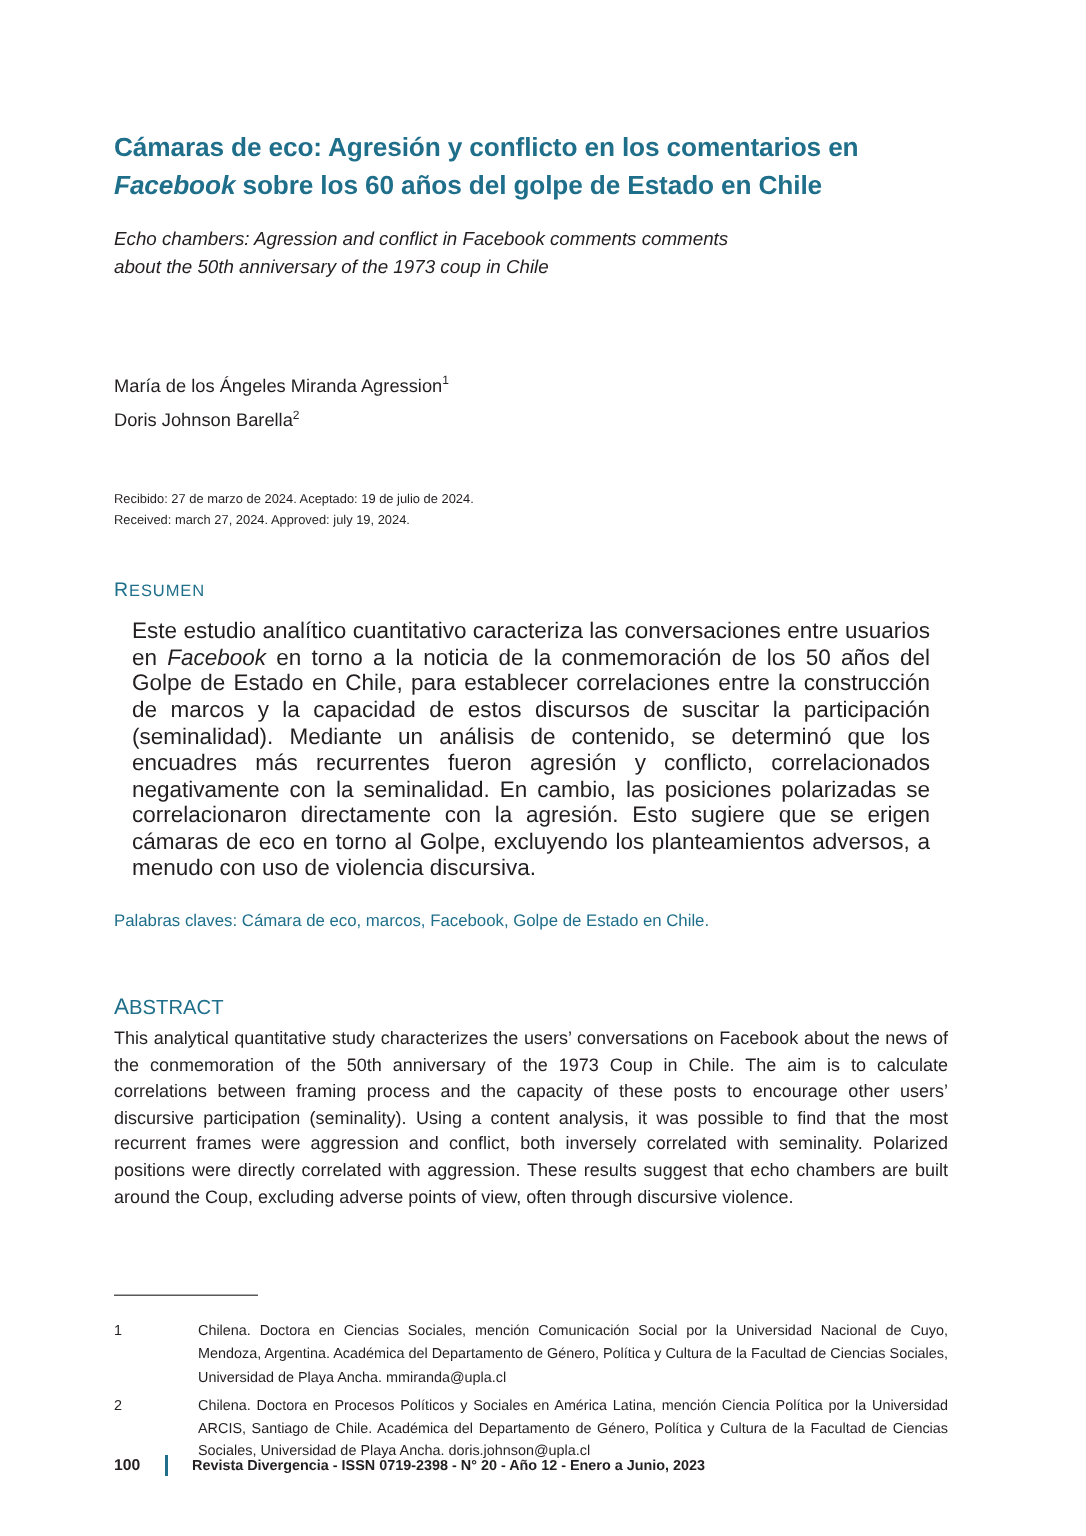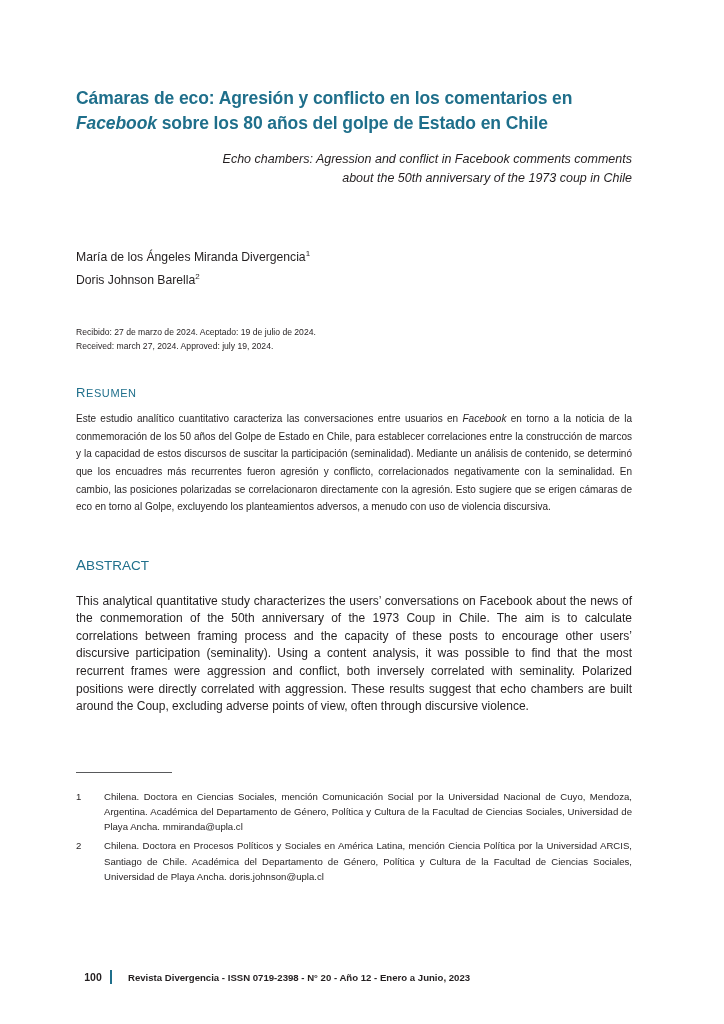--- a/index.html
+++ b/index.html
@@ -38,21 +38,20 @@
   .title-es .ital {
     font-style: italic;
   }
   .title-en {
     color: #231f20;
     font-size: 12.5px;
     line-height: 19px;
     font-style: italic;
     margin: 14px 0 0 0;
     font-weight: normal;
-    text-align: right;
   }
 
   
   .authors {
     margin-top: 56px;
   }
   .author {
     font-size: 12.2px;
     line-height: 19px;
     color: #231f20;
@@ -80,31 +79,31 @@
     letter-spacing: 0.6px;
     margin: 0 0 10px 0;
     font-weight: normal;
   }
   .sec-head .cap1 {
     font-size: 13px;
   }
   .abstract-head {
     color: #1f6f8b;
     font-size: 13.5px;
-    margin: 0 0 20px 0;
+    margin: 0 0 4px 0;
     font-weight: normal;
   }
   .abstract-head .cap1 {
     font-size: 15px;
   }
   .body-text {
-    font-size: 10px;
+    font-size: 15px;
     line-height: 17.6px;
     text-align: justify;
-    margin: 0;
+    margin: 12px;
     color: #231f20;
   }
   .body-text .ital {
     font-style: italic;
   }
   .keywords {
     color: #1f6f8b;
     font-size: 11.2px;
     line-height: 17px;
     margin-top: 18px;
@@ -133,33 +132,33 @@
     line-height: 15.2px;
     margin-bottom: 4px;
     text-align: justify;
   }
   .fn-num {
     width: 28px;
     flex: 0 0 28px;
   }
   .fn-text {
     flex: 1 1 auto;
+    margin-left: 28px;
   }
 
   
   .footer {
     position: absolute;
     left: 76px;
     right: 76px;
     bottom: 40px;
     display: flex;
     align-items: center;
     font-size: 9.6px;
     color: #231f20;
-    text-align: center;
   }
   .footer .pagenum {
     font-weight: bold;
     font-size: 10.5px;
     width: 34px;
   }
   .footer .divider {
     width: 2px;
     height: 14px;
     background: #1f6f8b;
@@ -169,37 +168,38 @@
     font-size: 9.6px;
     font-weight: bold;
   }
 </style>
 </head>
 <body>
 
 <div class="page">
 
   <div class="title-block">
-    <h1 class="title-es"><span>Cámaras de eco: Agresión y conflicto en los comentarios en</span><br><span class="ital">Facebook</span><span> sobre los 80 años del golpe de Estado en Chile</span></h1>
+    <h1 class="title-es"><span>Cámaras de eco: Agresión y conflicto en los comentarios en</span><br><span class="ital">Facebook</span><span> sobre los 60 años del golpe de Estado en Chile</span></h1>
     <p class="title-en"><span>Echo chambers: Agression and conflict in Facebook comments comments</span><br><span>about the 50th anniversary of the 1973 coup in Chile</span></p>
   </div>
 
   <div class="authors">
-    <div class="author"><span>María de los Ángeles Miranda Divergencia</span><sup>1</sup></div>
+    <div class="author"><span>María de los Ángeles Miranda Agression</span><sup>1</sup></div>
     <div class="author"><span>Doris Johnson Barella</span><sup>2</sup></div>
   </div>
 
   <div class="dates">
     <div>Recibido: 27 de marzo de 2024. Aceptado: 19 de julio de 2024.</div>
     <div>Received: march 27, 2024. Approved: july 19, 2024.</div>
   </div>
 
   <div class="section">
     <h2 class="sec-head"><span class="cap1">R</span><span>ESUMEN</span></h2>
     <p class="body-text"><span>Este estudio analítico cuantitativo caracteriza las conversaciones entre usuarios en </span><span class="ital">Facebook</span><span> en torno a la noticia de la conmemoración de los 50 años del Golpe de Estado en Chile, para establecer correlaciones entre la construcción de marcos y la capacidad de estos discursos de suscitar la participación (seminalidad). Mediante un análisis de contenido, se determinó que los encuadres más recurrentes fueron agresión y conflicto, correlacionados negativamente con la seminalidad. En cambio, las posiciones polarizadas se correlacionaron directamente con la agresión. Esto sugiere que se erigen cámaras de eco en torno al Golpe, excluyendo los planteamientos adversos, a menudo con uso de violencia discursiva.</span></p>
+    <p class="keywords">Palabras claves: Cámara de eco, marcos, Facebook, Golpe de Estado en Chile.</p>
   </div>
 
   <div class="abstract-section">
     <h2 class="abstract-head"><span class="cap1">A</span><span>BSTRACT</span></h2>
     <p class="abstract-body"><span>This analytical quantitative study characterizes the users’ conversations on </span><span class="ital">Facebook</span><span> about the news of the conmemoration of the 50th anniversary of the 1973 Coup in Chile. The aim is to calculate correlations between framing process and the capacity of these posts to encourage other users’ discursive participation (seminality). Using a content analysis, it was possible to find that the most recurrent frames were aggression and conflict, both inversely correlated with seminality. Polarized positions were directly correlated with aggression. These results suggest that echo chambers are built around the Coup, excluding adverse points of view, often through discursive violence.</span></p>
   </div>
 
   <div class="fn-rule"></div>
   <div class="footnotes">
     <div class="footnote">

